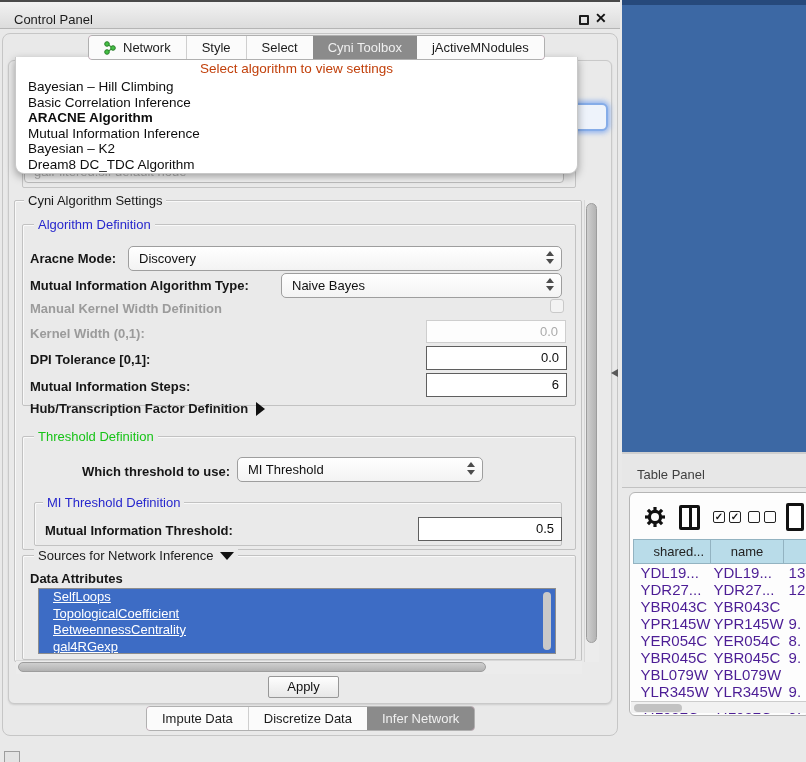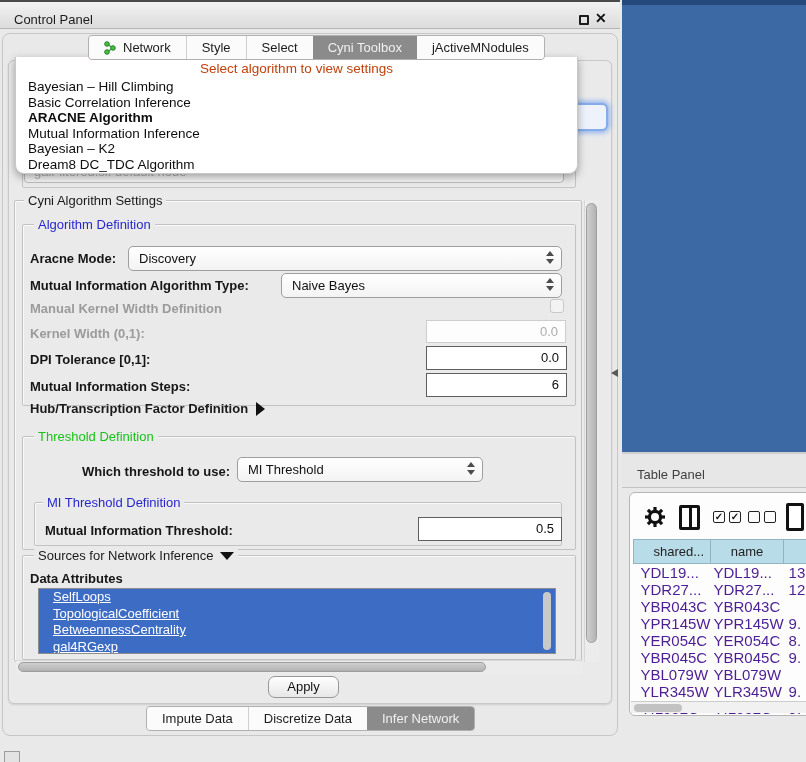--- a/index.html
+++ b/index.html
@@ -101,21 +101,21 @@
   #v-scroll { position:absolute; left:584px; top:200px; width:15px; height:462px;
     background:#ececec; border-left:1px solid #d8d8d8; }
   #v-thumb { position:absolute; left:586px; top:203px; width:11px; height:440px;
     background:linear-gradient(90deg,#cfcfcf,#b4b4b4); border:1px solid #9d9d9d; border-radius:6px; }
   #h-scroll { position:absolute; left:16px; top:660px; width:566px; height:14px;
     background:#ececec; border-top:1px solid #d8d8d8; }
   #h-thumb { position:absolute; left:18px; top:662px; width:468px; height:10px;
     background:linear-gradient(#cfcfcf,#b2b2b2); border:1px solid #9d9d9d; border-radius:5px; }
   #apply-btn { position:absolute; left:268px; top:676px; width:71px; height:22px;
     background:linear-gradient(#fefefe,#e7e7e7); border:1px solid #979797;
-    border-radius:7px; font-size:13px; text-align:center; line-height:20px; color:#111; }
+    border-radius:2px; font-size:13px; text-align:center; line-height:20px; color:#111; }
   #mini-icon { position:absolute; left:4px; top:751px; width:16px; height:14px;
     background:#e3e3e3; border:1px solid #9d9d9d; }
   #cursor-mark { position:absolute; left:611px; top:369px; width:0; height:0;
     border-top:4px solid transparent; border-bottom:4px solid transparent;
     border-right:7px solid #5a5a5a; }
   
   #net-panel { position:absolute; left:622px; top:0; width:184px; height:452px;
     background:#3c68a4; border-top:5px solid #26497b; }
   
   #tp-header { position:absolute; left:622px; top:452px; width:184px; height:36px;

